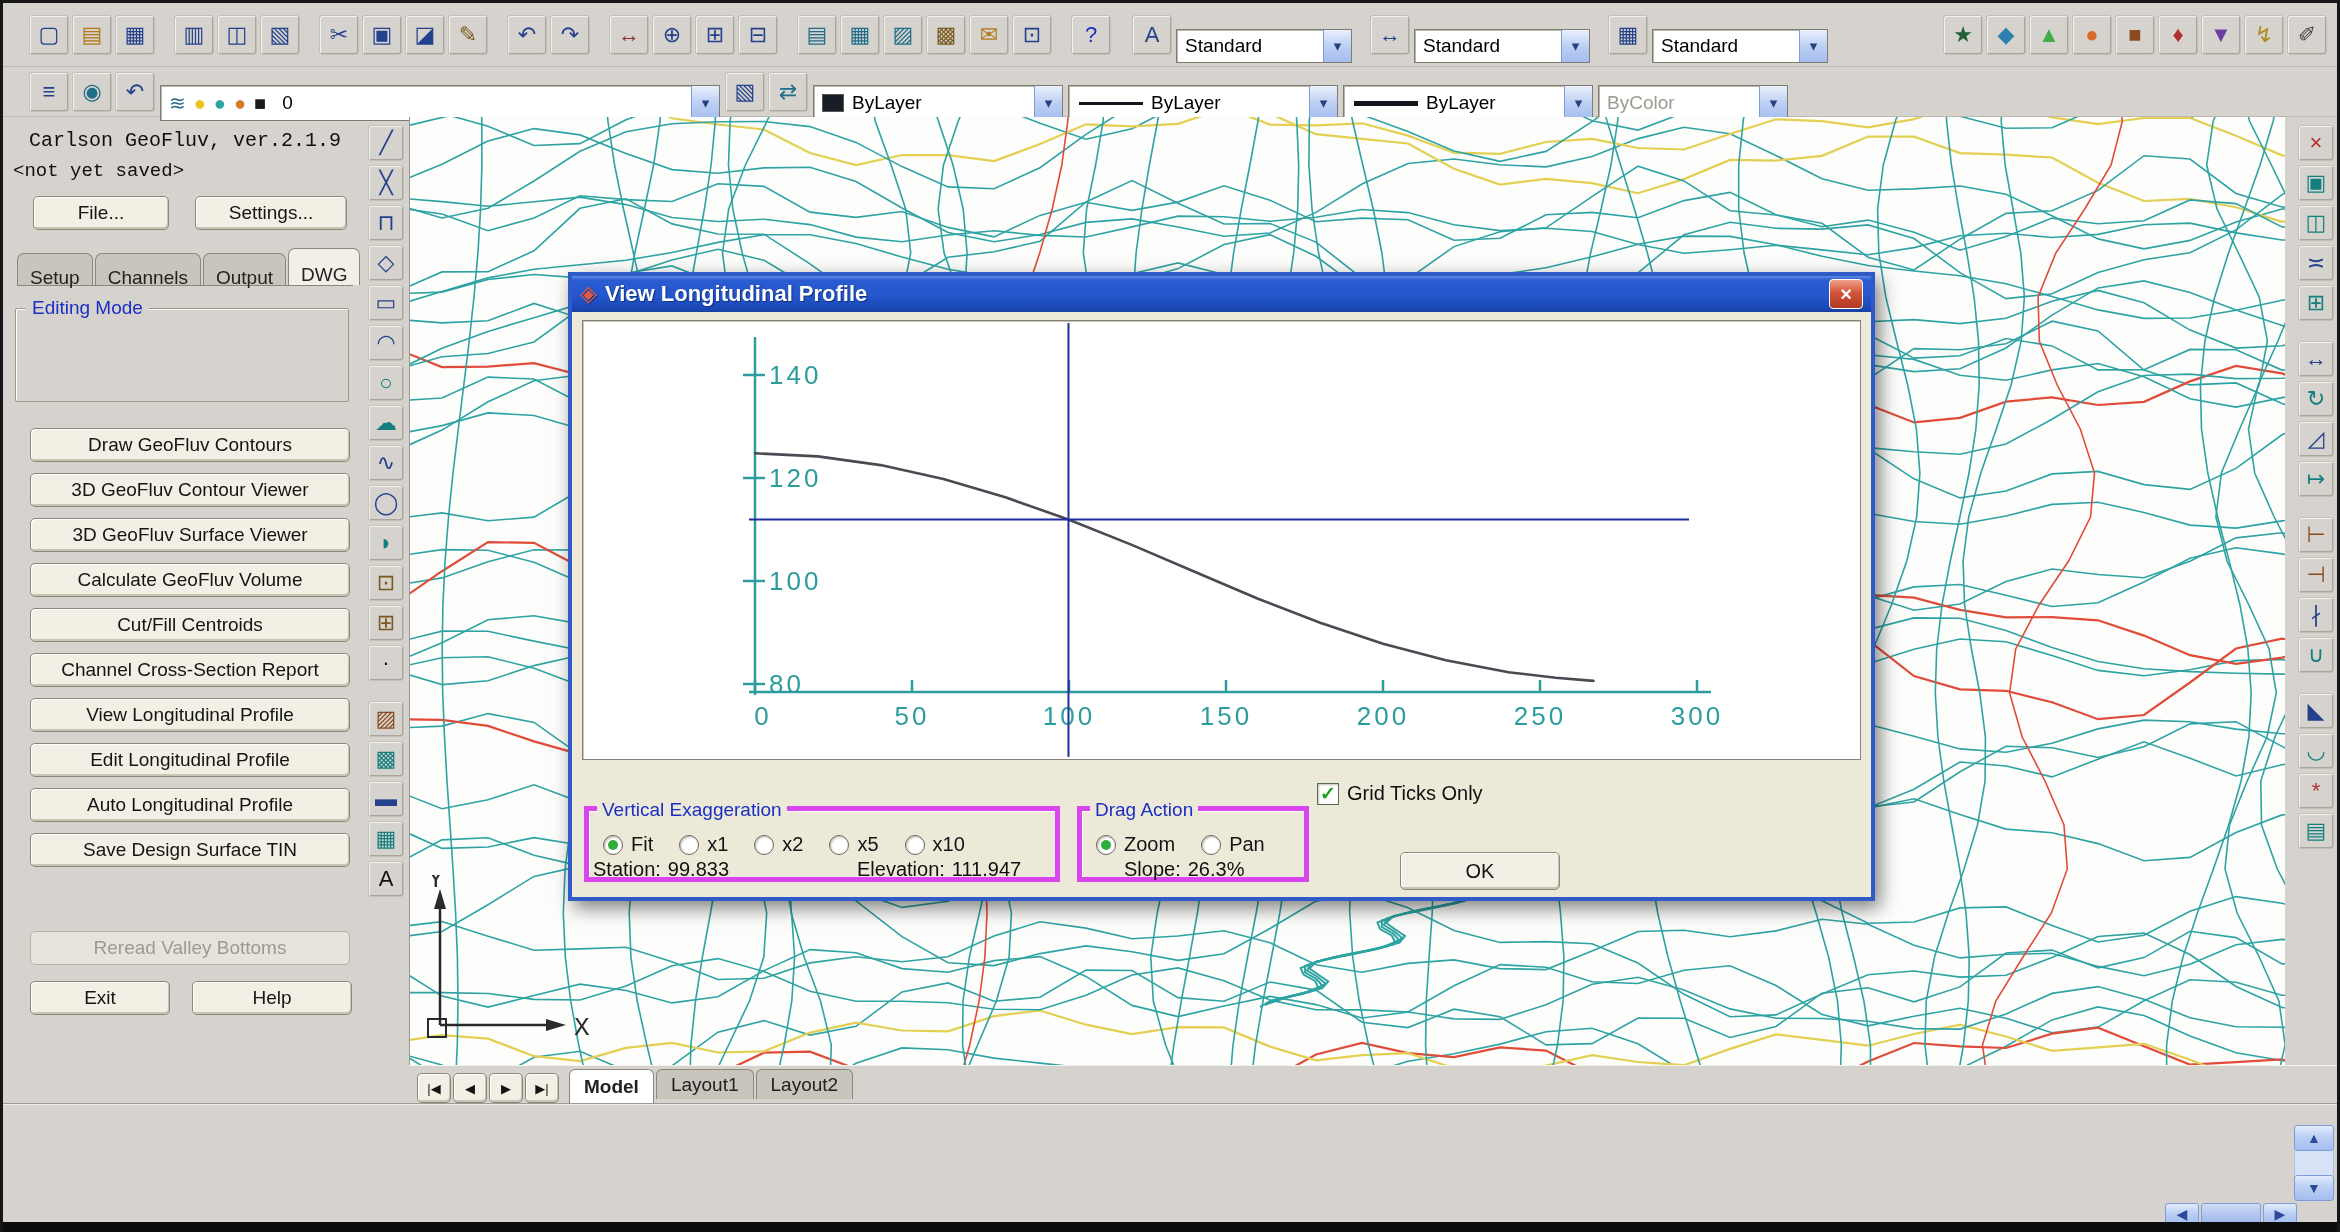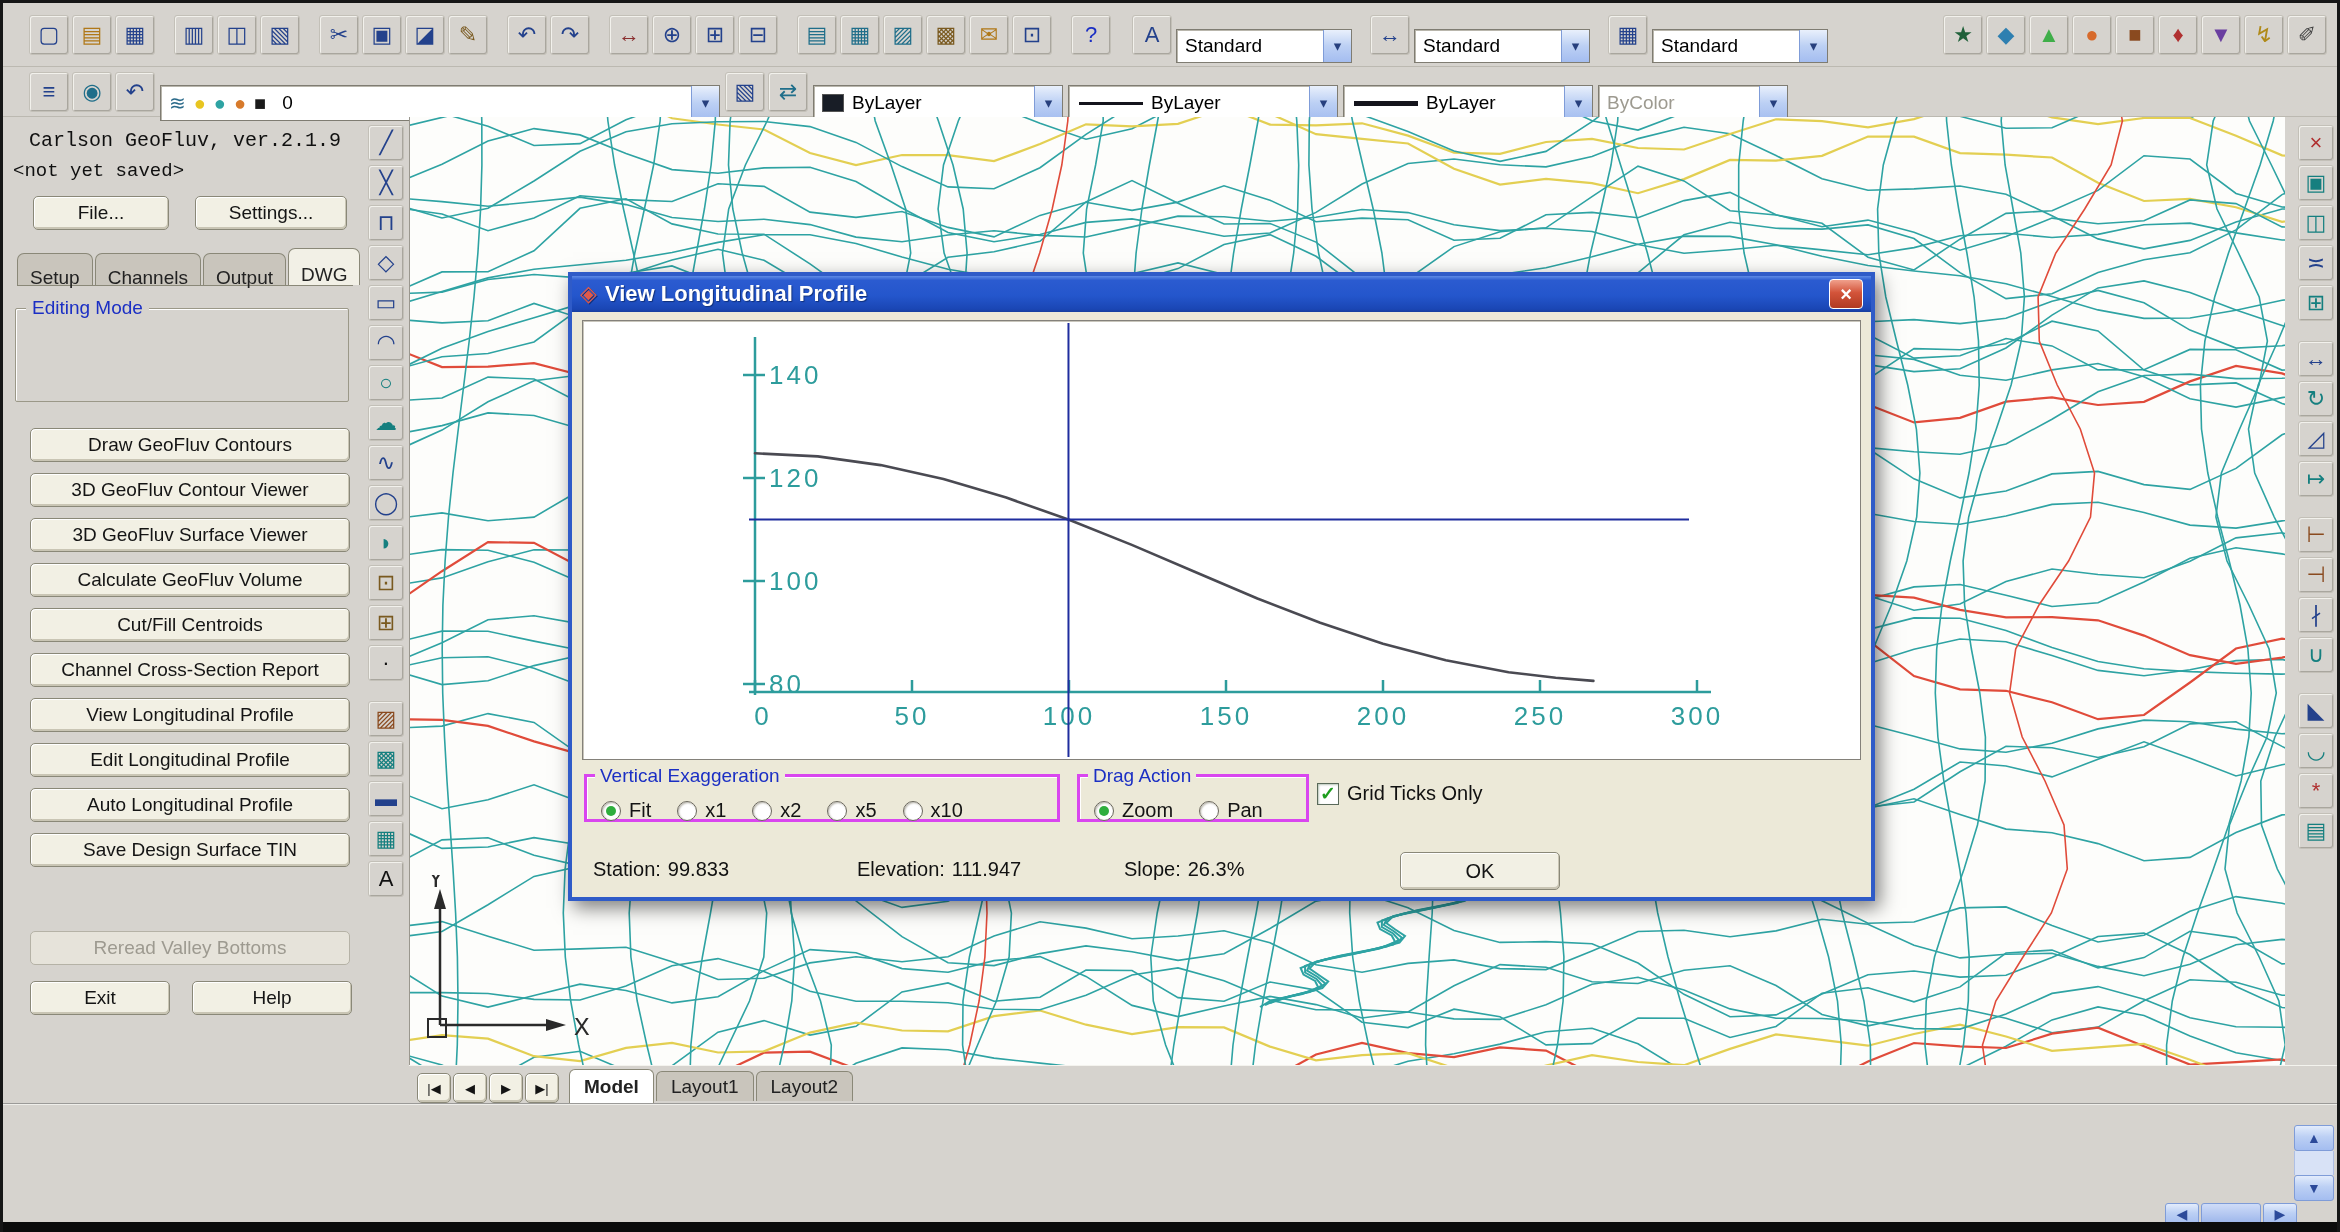--- a/index.html
+++ b/index.html
@@ -116,21 +116,21 @@
   #dlg-title { height:36px; display:flex; align-items:center; padding:0 8px;
             background:linear-gradient(180deg,#5d8ae6 0%, #2b5bd0 12%, #2456cc 55%, #1a46b4 92%, #163f9e 100%); }
   #dlg-title .dlg-icon { font-size:22px; color:#e05a4a; text-shadow:1px 1px 0 #10307a; margin-right:8px; }
   #dlg-title .dlg-text { color:#ffffff; font-weight:bold; font-size:22px; text-shadow:1px 1px 1px #10307a; }
   #dlg-close { margin-left:auto; width:34px; height:30px; border-radius:4px; border:1px solid #ffffff;
             background:linear-gradient(180deg,#f0a08c,#d3543a 45%,#b03a22); color:#fff; font-size:20px; font-weight:bold;
             display:flex; align-items:center; justify-content:center; }
   #dlg-body { position:relative; height:585px; }
   #chart-panel { position:absolute; left:10px; top:8px; width:1279px; height:440px; background:#ffffff;
             border:1px solid #84817a; box-shadow: inset 1px 1px 0 #c9c6bc; }
-  .dlg-group { position:absolute; height:48px; border:3px solid #d946ef; box-shadow: inset 1px 1px 0 #fff; }
+  .dlg-group { position:absolute; height:76px; border:5px solid #d946ef; box-shadow: inset 1px 1px 0 #fff; margin-top: 32px; }
   .dlg-group .gb-label { position:absolute; top:-12px; left:8px; background:#ece9d8; padding:0 5px; color:#1b2fc4; font-size:19px; }
   #grp-ve { left:12px; top:462px; width:476px; }
   #grp-da { left:505px; top:462px; width:232px; }
   .dlg-group .opts { display:flex; gap:26px; padding:22px 0 0 14px;align-items:center; }
   .dlg-group .radio-opt { font-size:20px; }
   #chk-grid { position:absolute; left:745px; top:470px; display:flex; align-items:center; gap:8px; font-size:20px; color:#111; }
   #chk-grid .box { width:22px; height:22px; background:#fff; border:1px solid #5a6a5a;
             box-shadow: inset 1px 1px 2px #b9c6b9; display:flex; align-items:center; justify-content:center; }
   #chk-grid .box span { color:#1f9e1f; font-size:19px; font-weight:bold; line-height:1; }
   .dlg-status { position:absolute; top:546px; font-size:20px; color:#111; display:flex; gap:7px; }
@@ -596,21 +596,21 @@
     </div>
 
   <div id="model-bar">
     <span style="display:inline-flex;align-items:center;">
 
     <button class="btn3d navbtn">|◀</button>
         <button class="btn3d navbtn">◀</button>
         <button class="btn3d navbtn">▶</button>
         <button class="btn3d navbtn">▶|</button>
       </span>
-    <span style="display:inline-flex;align-items:center;margin-left:6px;">
+    <span style="display:inline-flex;align-items:flex-start;margin-left:6px;">
 
     <span class="mtab active">Model</span>
         <span class="mtab">Layout1</span>
         <span class="mtab">Layout2</span>
       </span>
   </div>
 
   <div id="splitter"></div>
 
   <div id="cmd-scroll">

